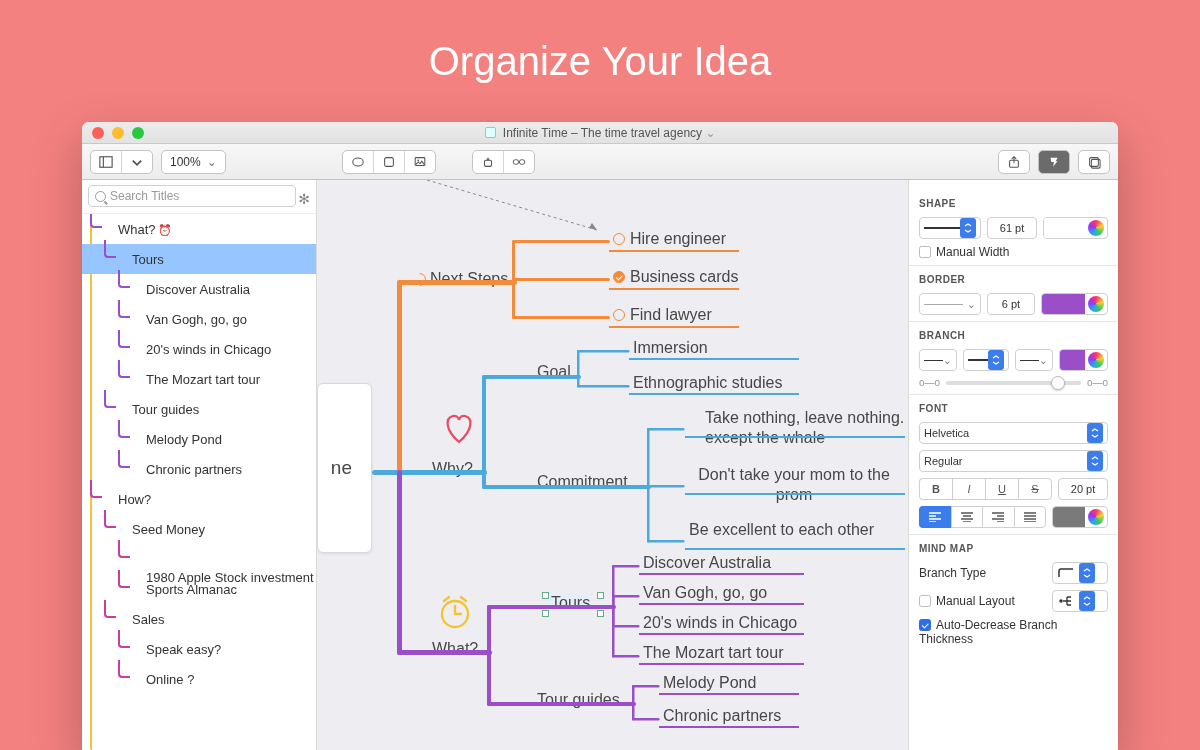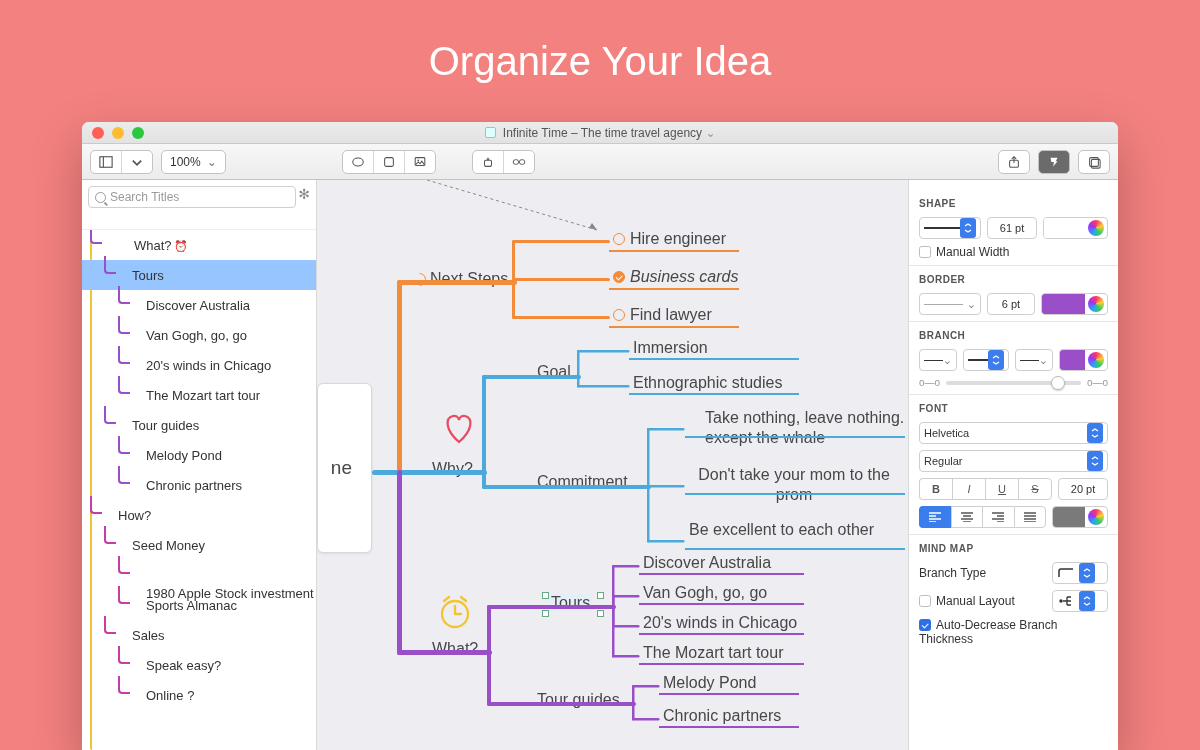--- a/index.html
+++ b/index.html
@@ -15,21 +15,21 @@
   .toolbar{height:36px;background:linear-gradient(#f7f7f7,#ececec);border-bottom:1px solid #c3c3c3;display:flex;align-items:center;padding:0 8px;gap:8px}
   .seg{display:flex;background:#fff;border:1px solid #c4c4c4;border-radius:5px;height:24px}
   .seg>div{padding:0 8px;display:flex;align-items:center;border-right:1px solid #d6d6d6}
   .seg>div:last-child{border-right:none}
   .zoom{background:#fff;border:1px solid #c4c4c4;border-radius:5px;height:24px;padding:0 8px;display:flex;align-items:center;font-size:12px;color:#333}
   .ico{width:14px;height:14px;display:block}
   .spacer{flex:1}
   .content{flex:1;display:flex;min-height:0}
   
   .sidebar{width:235px;border-right:1px solid #d9d9d9;background:#fff;display:flex;flex-direction:column}
-  .searchrow{display:flex;align-items:flex-start;height:50px;padding:6px;gap:2px;border-bottom:1px solid #eee}
+  .searchrow{display:flex;align-items:flex-end;height:34px;padding:6px;gap:2px;border-bottom:1px solid #eee}
   .search{flex:1;height:22px;border:1px solid #d0d0d0;border-radius:4px;background:#fff;display:flex;align-items:center;padding:0 6px;color:#9a9a9a;font-size:12px}
   .search .mg{width:11px;height:11px;border:1.5px solid #9a9a9a;border-radius:50%;margin-right:4px;position:relative}
   .search .mg:after{content:"";position:absolute;right:-3px;bottom:-3px;width:4px;height:1.5px;background:#9a9a9a;transform:rotate(45deg)}
   .gear{color:#888;font-size:14px}
   .outline{flex:1;overflow:auto;position:relative}
   .og-rail{position:absolute;top:0;bottom:0;border-left:2px solid;border-bottom-left-radius:2px}
   .og-rail.l0{left:8px}
   .orow{position:relative;height:30px;display:flex;align-items:center;font-size:13px;color:#333}
   .orow .lbl{position:relative;z-index:2}
   .orow.sel{background:#97c5ff}
@@ -172,21 +172,21 @@
         <div class="search">
           <span class="mg"></span>
           <span>Search Titles</span>
         </div>
         <span class="gear">✻</span>
       </div>
       <div class="outline" id="outline">
         <div class="og-rail l0" style="border-color:#F2C431"></div>
       <div class="orow">
             <div class="elbow" style="left: 8px; width: 12px; top: -4px; border-color: rgb(154, 79, 201);"></div>
-            <span class="lbl" style="padding-left: 52px;">What?<span style="font-size: 11px;"> ⏰</span></span>
+            <span class="lbl" style="padding-left: 36px;">What?<span style="font-size: 11px;"> ⏰</span></span>
           </div>
           <div class="orow sel">
             <div class="elbow" style="left: 22px; width: 12px; top: -4px; border-color: rgb(154, 79, 201);"></div>
             <span class="lbl" style="padding-left: 50px;">Tours</span>
           </div>
           <div class="orow">
             <div class="elbow" style="left: 36px; width: 12px; top: -4px; border-color: rgb(154, 79, 201);"></div>
             <span class="lbl" style="padding-left: 64px;">Discover Australia</span>
           </div>
           <div class="orow">
@@ -269,21 +269,21 @@
           <line x1="1.5" y1="1.5" x2="96.5" y2="1.5" stroke="#F28C3B" stroke-width="3" stroke-linecap="round"></line>
         </svg>
         <div class="node" style="left: 296px; top: 50px;"><span class="ck o"></span><span>Hire engineer</span></div>
         <div class="edge" style="left: 292px; top: 70px; width: 130px; border-top: 2.5px solid rgb(242, 140, 59);"></div>
         <svg class="edge" width="3" height="5" style="left: 195px; top: 98px;">
           <line x1="1.5" y1="3.5" x2="1.5" y2="1.5" stroke="#F28C3B" stroke-width="3" stroke-linecap="round"></line>
         </svg>
         <svg class="edge" width="98" height="3" style="left: 195px; top: 98px;">
           <line x1="1.5" y1="1.5" x2="96.5" y2="1.5" stroke="#F28C3B" stroke-width="3" stroke-linecap="round"></line>
         </svg>
-        <div class="node" style="left: 296px; top: 88px; font-style: italic;"><span class="ck f"></span><span>Business cards</span></div>
+        <div class="node" style="left: 296px; top: 88px;"><span class="ck f"></span><span>Business cards</span></div>
         <div class="edge" style="left: 292px; top: 108px; width: 130px; border-top: 2.5px solid rgb(242, 140, 59);"></div>
         <svg class="edge" width="3" height="39" style="left: 195px; top: 100px;">
           <line x1="1.5" y1="1.5" x2="1.5" y2="37.5" stroke="#F28C3B" stroke-width="3" stroke-linecap="round"></line>
         </svg>
         <svg class="edge" width="98" height="3" style="left: 195px; top: 136px;">
           <line x1="1.5" y1="1.5" x2="96.5" y2="1.5" stroke="#F28C3B" stroke-width="3" stroke-linecap="round"></line>
         </svg>
         <div class="node" style="left: 296px; top: 126px;"><span class="ck o"></span><span>Find lawyer</span></div>
         <div class="edge" style="left: 292px; top: 146px; width: 130px; border-top: 2.5px solid rgb(242, 140, 59);"></div>
         <svg class="edge" width="200" height="60" style="left: 100px; top: 0px;">

